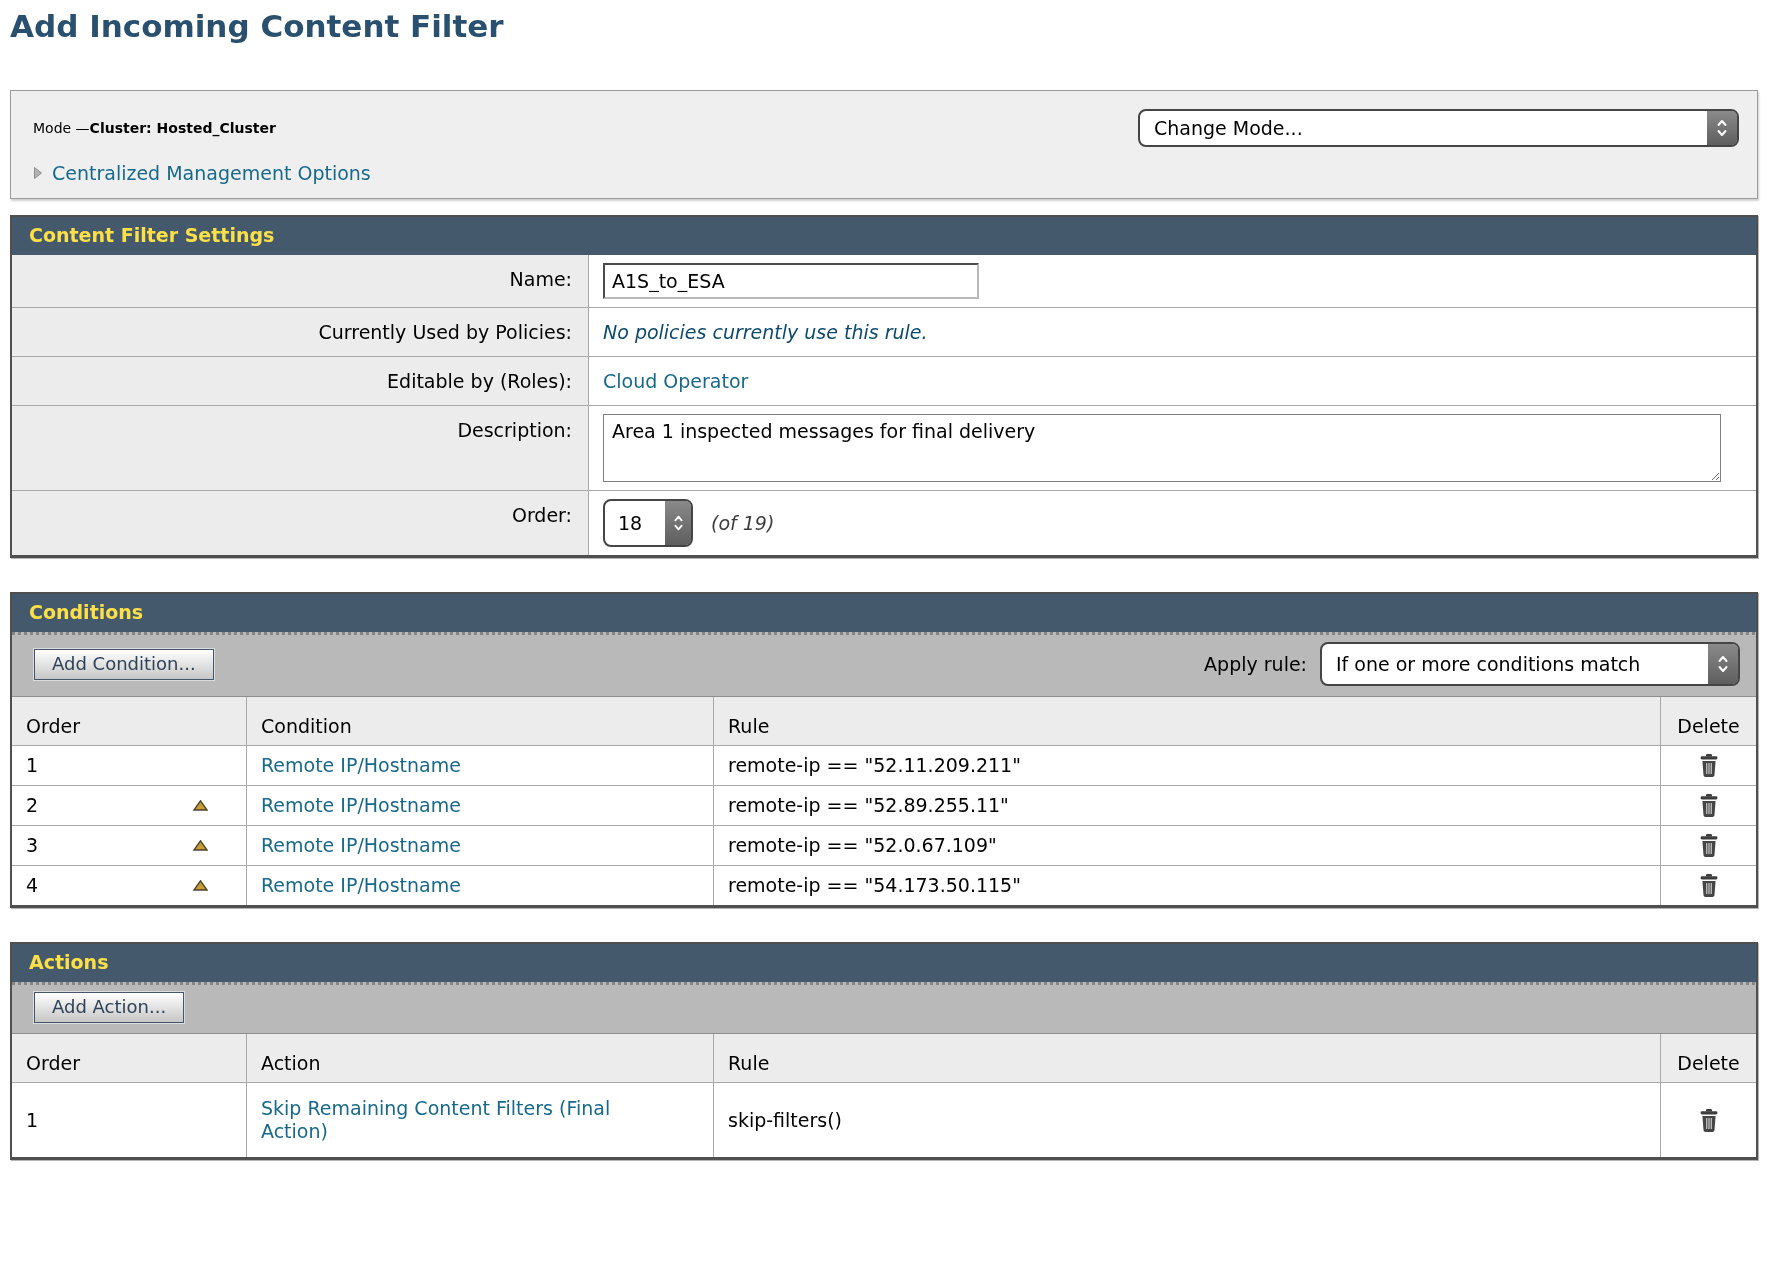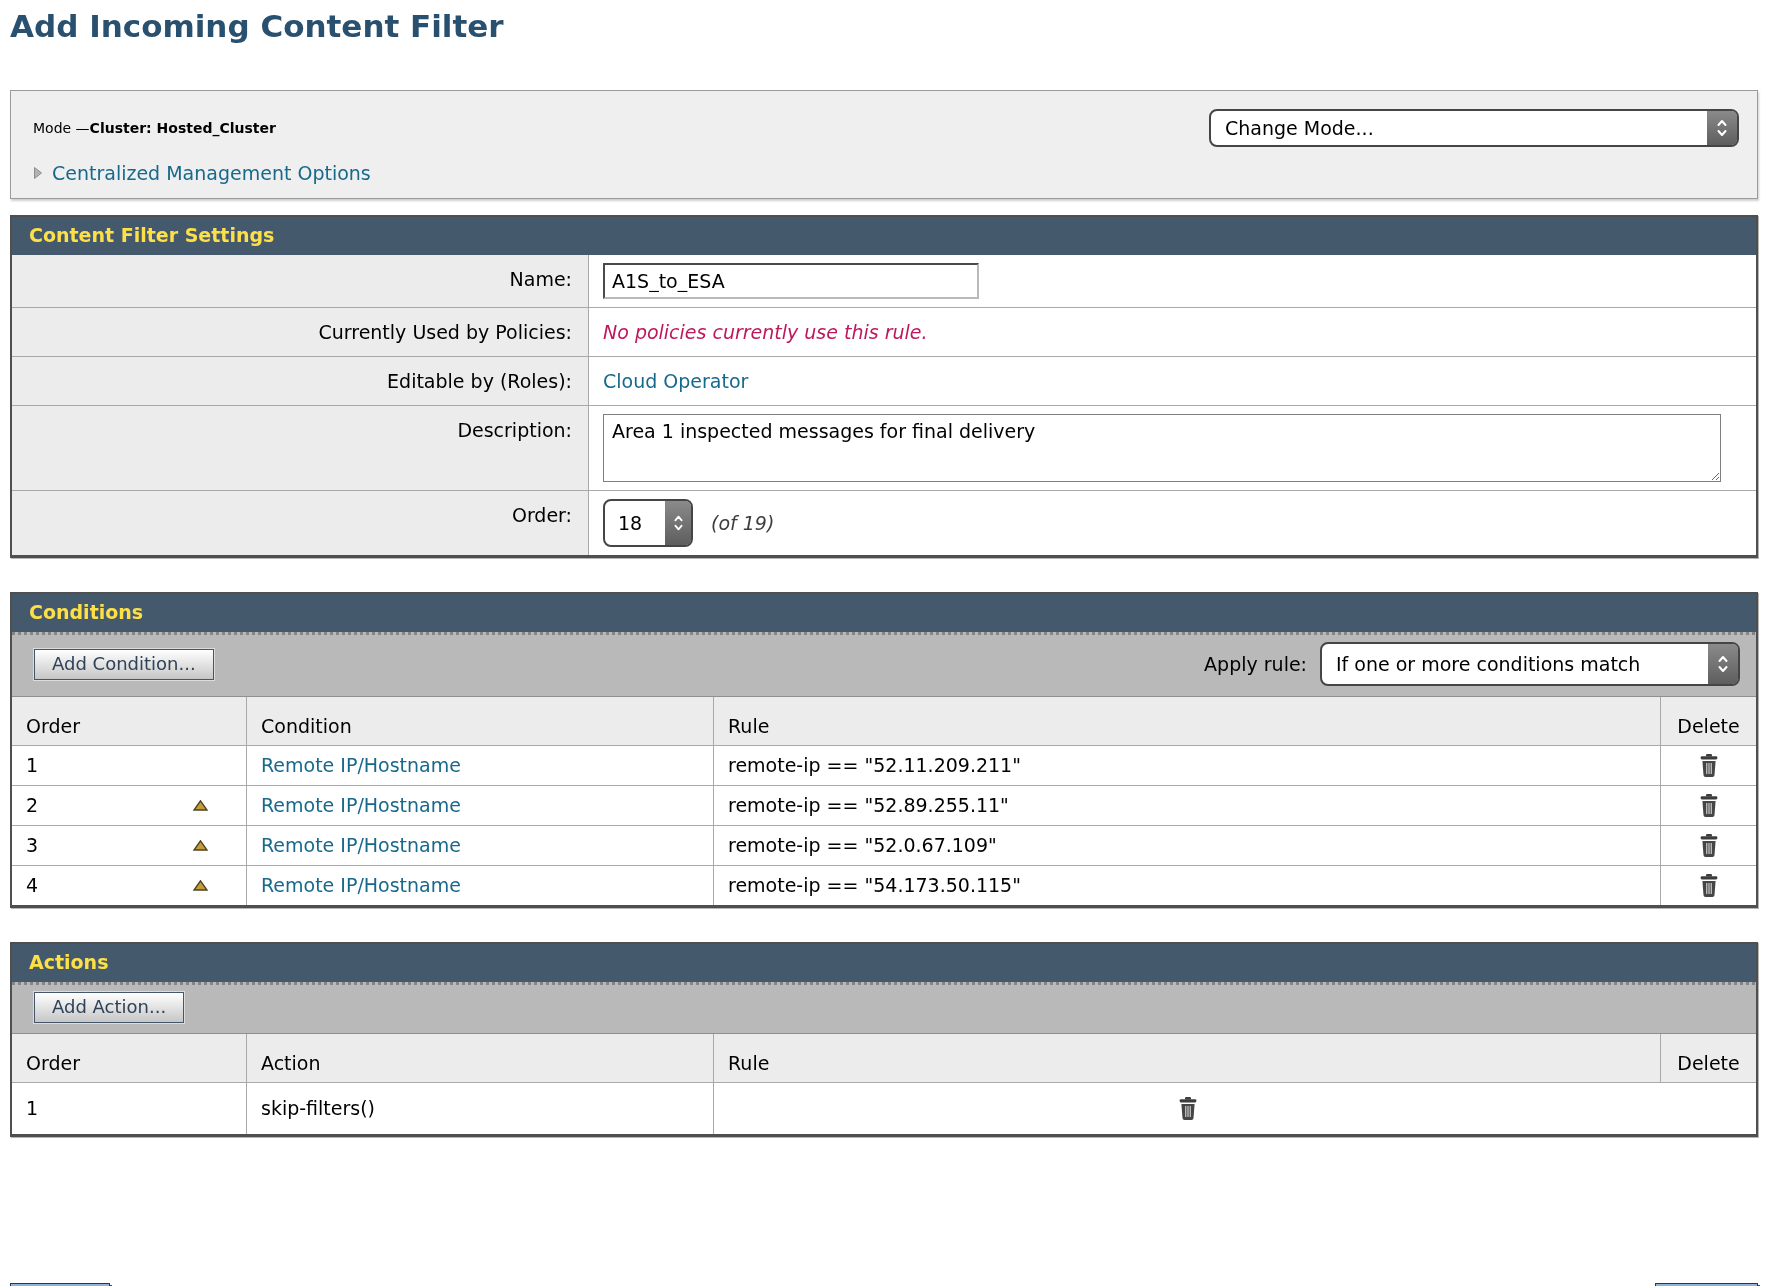--- a/index.html
+++ b/index.html
@@ -17,42 +17,42 @@
   .cmo-row { margin-top:15px; display:flex; align-items:center; gap:9px; }
   .cmo-link { color:#17698c; font-size:19px; text-decoration:none; cursor:pointer; }
 
   
   .sel { position:relative; background:#fff; border:2px solid #454545; border-radius:8px;
          display:flex; align-items:center; font-size:19px; cursor:pointer; box-sizing:border-box; }
   .sel .sel-text { padding:0 40px 0 14px; white-space:nowrap; }
   .sel .spinner { position:absolute; right:0; top:0; bottom:0; width:30px;
                   background:linear-gradient(#8a8a8a,#5e5e5e); border-radius:0 5px 5px 0;
                   display:flex; align-items:center; justify-content:center; }
-  .change-mode { width:530px; height:38px; }
+  .change-mode { width:601px; height:38px; }
   .apply-sel { width:420px; height:44px; }
   .order-sel { width:90px; height:48px; }
   .order-sel .sel-text { padding:0 36px 0 13px; }
 
   
   .panel { border:2px solid #4f4f4f; border-bottom-width:3px; box-shadow:1px 1px 0 #b5b5b5;
            margin-bottom:34px; background:#fff; }
   .panel-header { background:#45596d; color:#fde047; font-weight:bold; font-size:19px;
                   padding:7px 17px 9px 17px; }
 
   
   .form-row { display:grid; grid-template-columns:577px 1fr; border-bottom:1px solid #a9a9a9; }
   .form-row:last-child { border-bottom:none; }
   .flabel { background:#ececec; border-right:1px solid #a9a9a9; text-align:right;
             padding:13px 16px 13px 0; font-size:19px; }
   .fvalue { padding:8px 0 8px 14px; font-size:19px; display:flex; align-items:center; background:#fff; }
   .text-input { width:358px; height:28px; font:19px "DejaVu Sans","Liberation Sans",sans-serif;
                 border:2px solid; border-color:#4a4a4a #b9b9b9 #b9b9b9 #4a4a4a; padding:2px 7px; }
   .desc-area { width:1100px; height:56px; font:19px "DejaVu Sans","Liberation Sans",sans-serif;
                border:1px solid #7f7f7f; padding:5px 8px; resize:both; }
-  .muted-italic { font-style:italic; color:#be185d; }
+  .muted-italic { font-style:italic; color:#0c4a6e; }
   .teal-link { color:#17698c; text-decoration:none; cursor:pointer; }
   .of-note { font-style:italic; color:#3d3d3d; margin-left:18px; }
 
   
   .toolbar { background-color:#b9b9b9; border-bottom:1px solid #8f8f8f;
              background-image:repeating-linear-gradient(90deg, rgba(70,70,70,.45) 0 3px, rgba(0,0,0,0) 3px 6px);
              background-size:100% 3px; background-repeat:no-repeat; background-position:top;
              padding:10px 16px 10px 22px; display:flex; align-items:center; justify-content:space-between; }
   .add-btn { font-family:inherit; font-size:18px; color:#2f4257;
              background:linear-gradient(#ffffff,#c6c6c6); border:1px solid #46566a;
@@ -301,20 +301,23 @@
       <div class="cell">Order</div>
       <div class="cell">Action</div>
       <div class="cell">Rule</div>
       <div class="cell" style="justify-content:center; padding-left:0;">Delete</div>
     </div>
 
     <div class="trow cols">
       <div class="cell order-cell" style="padding-top:14px; padding-bottom:14px;">
         <span>1</span>
       </div>
+      <div class="cell" style="padding-top:14px; padding-bottom:14px;">
+        <a class="teal-link action-link">Skip Remaining Content Filters (Final Action)</a>
+      </div>
       <div class="cell" style="padding-top:14px; padding-bottom:14px;">skip-filters()</div>
       <div class="cell del-cell">
         <span class="trash">
             <svg width="20" height="23" viewBox="0 0 20 23">
               <rect x="7" y="0" width="6" height="2.6" rx="1.2" fill="#3d3d3d"></rect>
               <rect x="1.6" y="2.2" width="16.8" height="3.2" rx="1.4" fill="#3d3d3d"></rect>
               <path d="M3.4 7 L16.6 7 L15.5 21 C15.4 22.2 14.6 23 13.4 23 L6.6 23 C5.4 23 4.6 22.2 4.5 21 Z" fill="#454545"></path>
               <rect x="7" y="9" width="1.4" height="11" fill="#b9b9b9"></rect>
               <rect x="9.3" y="9" width="1.4" height="11" fill="#b9b9b9"></rect>
               <rect x="11.6" y="9" width="1.4" height="11" fill="#b9b9b9"></rect>

